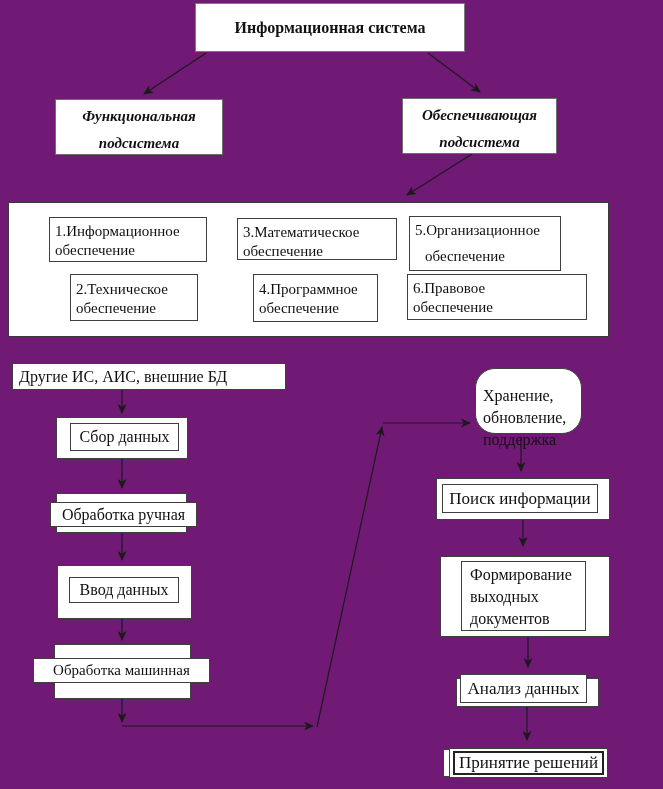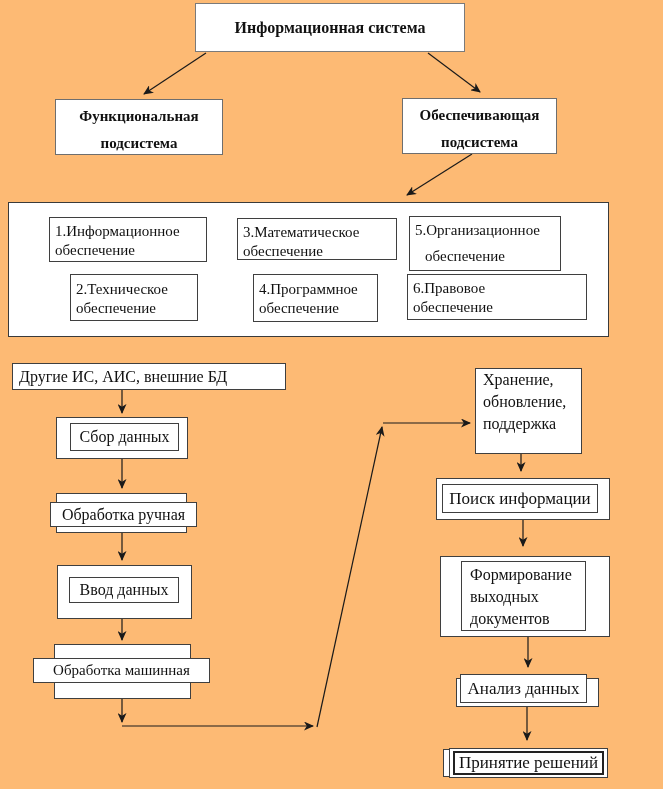--- a/index.html
+++ b/index.html
@@ -1,21 +1,21 @@
 <!DOCTYPE html>
 <html><head>
 <meta charset="utf-8">
 <style>
   html,body{margin:0;padding:0;background:#fff;}
-  .page{position:relative;width:663px;height:789px;background:#fdba74;overflow:hidden;
+  .page{position:relative;width:663px;height:789px;background:#701a75;overflow:hidden;
         font-family:"Liberation Serif","DejaVu Serif",serif;color:#111;}
   svg.arrows{position:absolute;left:0;top:0;z-index:0;}
   .box{position:absolute;background:#fff;border:1px solid #3f3f3f;box-sizing:border-box;z-index:2;}
   .frame{position:absolute;background:#fff;border:1px solid #3f3f3f;box-sizing:border-box;z-index:1;}
-  .graybx{border-color:#6e6e6e;}
+  .graybx{border-color:#6e6e6e;font-style:italic;}
   .bold{font-weight:bold;}
   .ctr{text-align:center;}
   .ln{display:block;}
 
   
   #n-title{left:195px;top:3px;width:270px;height:49px;font-size:16px;line-height:47px;border-color:#7a7a7a;}
   #n-func{left:55px;top:99px;width:168px;height:56px;font-size:15px;}
   #n-prov{left:402px;top:98px;width:155px;height:56px;font-size:15px;}
   #n-func .l1,#n-prov .l1{margin-top:8px;}
   #n-func .l2,#n-prov .l2{margin-top:10px;}
@@ -34,21 +34,21 @@
   #n-collect-outer{left:56px;top:417px;width:132px;height:42px;}
   #n-collect{left:70px;top:423px;width:109px;height:28px;font-size:16px;line-height:26px;}
   #n-manual-back{left:56px;top:493px;width:131px;height:40px;}
   #n-manual{left:50px;top:502px;width:147px;height:25px;font-size:16px;line-height:23px;}
   #n-input-outer{left:57px;top:565px;width:135px;height:54px;}
   #n-input{left:69px;top:577px;width:110px;height:26px;font-size:16px;line-height:24px;}
   #n-machine-back{left:54px;top:644px;width:137px;height:55px;}
   #n-machine{left:33px;top:658px;width:177px;height:25px;font-size:15px;line-height:23px;}
 
   
-  #n-storage{left:475px;top:368px;width:107px;height:86px;font-size:16px;line-height:22px;padding:0 0 0 7px;}
+  #n-storage{left:475px;top:368px;width:107px;height:66px;font-size:16px;line-height:22px;padding:16px 0 0 7px;border-radius:20px;}
   #n-search-outer{left:436px;top:478px;width:174px;height:42px;}
   #n-search{left:442px;top:484px;width:156px;height:29px;font-size:17px;line-height:27px;}
   #n-forming-outer{left:440px;top:556px;width:170px;height:81px;}
   #n-forming{left:461px;top:561px;width:125px;height:70px;font-size:16px;line-height:22px;padding:2px 0 0 8px;}
   #n-analysis-back{left:456px;top:678px;width:143px;height:29px;}
   #n-analysis{left:460px;top:674px;width:127px;height:29px;font-size:17px;line-height:27px;}
   #n-decision-bar{left:443px;top:749px;width:8px;height:28px;}
   #n-decision-outer{left:449px;top:748px;width:159px;height:30px;}
   #n-decision{left:453px;top:751px;width:151px;height:24px;border-width:2px;border-color:#222;
               font-size:17px;line-height:19px;}

